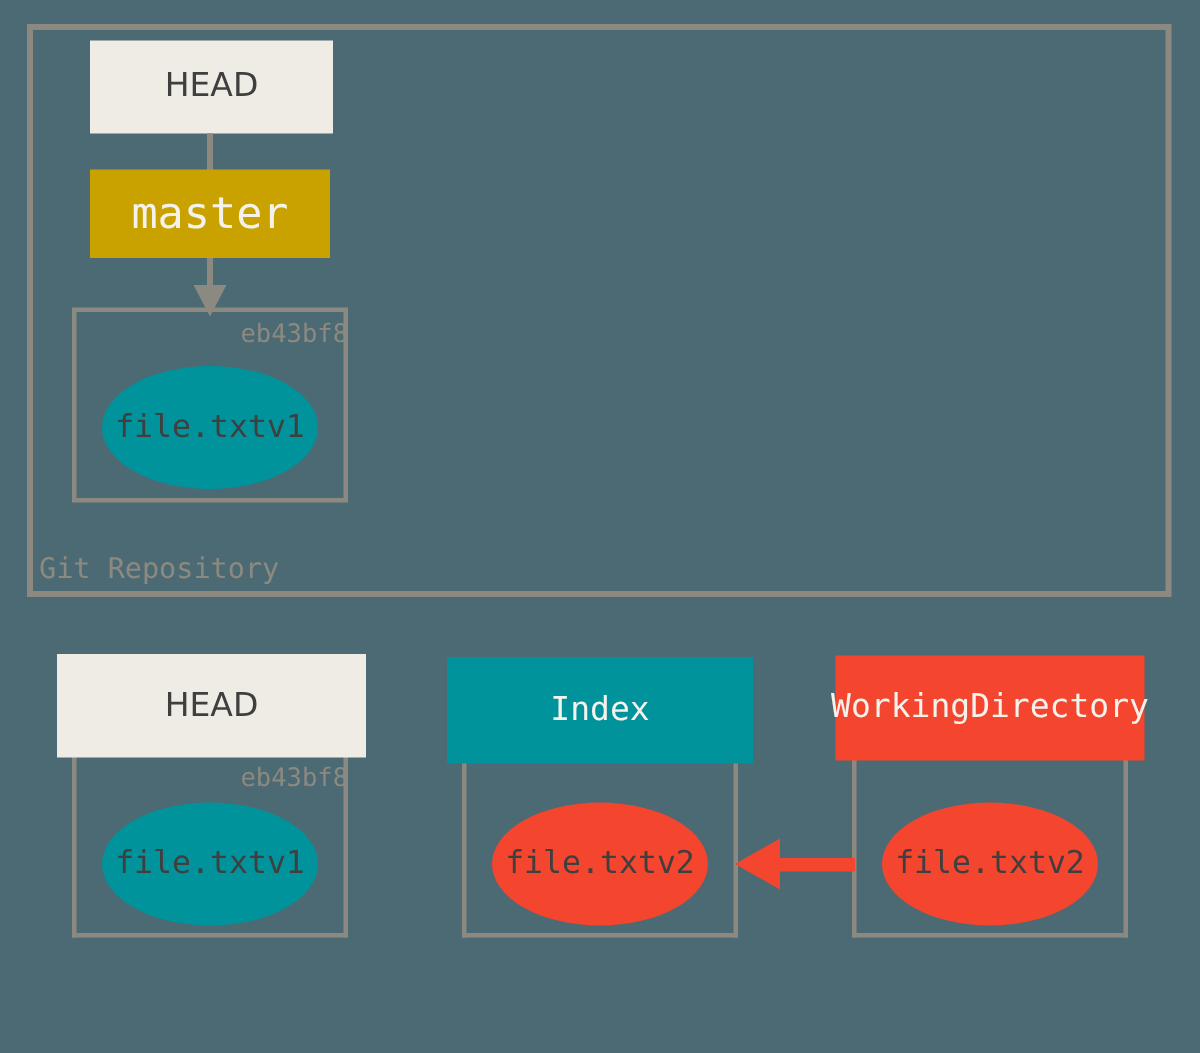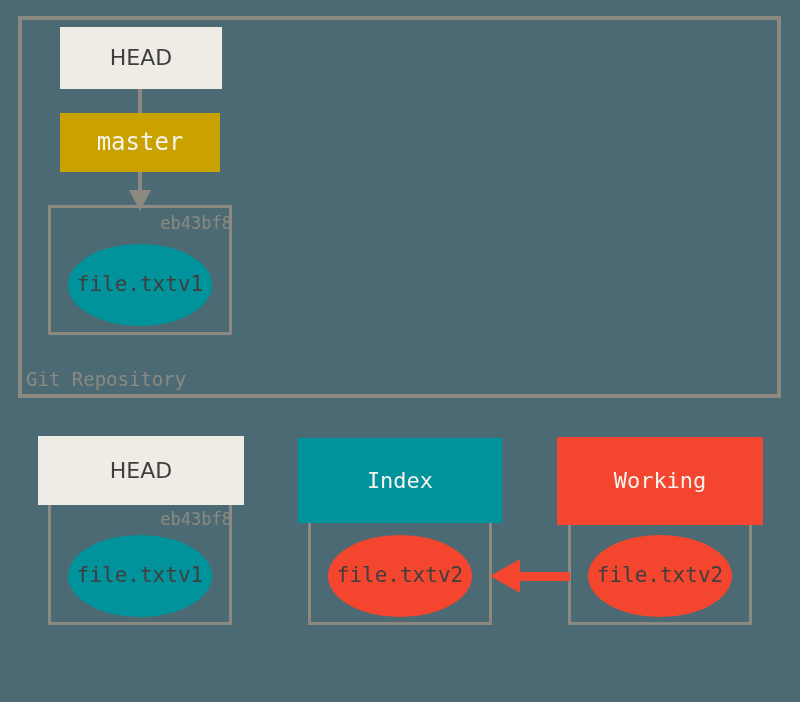--- a/index.html
+++ b/index.html
@@ -48,21 +48,21 @@
   .head-box {
     background: #eeece4;
     color: #3f3f3f;
     font-family: "DejaVu Sans", "Liberation Sans", sans-serif;
     font-size: 22px;
     text-align: right;
   }
   .master-box {
     background: #c9a200;
     color: #f4f2ec;
-    font-size: 24px;
+    font-size: 29px;
   }
   .index-box {
     background: #00939b;
     color: #f4f2ec;
     font-size: 22px;
   }
   .wd-box {
     background: #f4452e;
     color: #f4f2ec;
     font-size: 22px;
@@ -161,31 +161,32 @@
   <div class="abs labelbox head-box" style="left:38px; top:436px; width:206px; height:69px;">
     <span>HEAD</span>
   </div>
   <div class="abs sha" style="left:48px; top:511px; width:184px;">eb43bf8</div>
   <div class="abs blob blob-teal" style="left:68px; top:535px; width:144px; height:82px;">
     <span>file.txt</span>
     <span>v1</span>
   </div>
 
   <div class="abs frame frame-open-top" style="left:308px; top:501px; width:184px; height:124px;"></div>
-  <div class="abs labelbox index-box" style="left:298px; top:438px; width:204px; height:85px;text-align:center;">
+  <div class="abs labelbox index-box" style="left:298px; top:438px; width:204px; height:71px;text-align:center;">
     <span>Index</span>
   </div>
   <div class="abs blob blob-orange" style="left:328px; top:535px; width:144px; height:82px;">
     <span>file.txt</span>
     <span>v2</span>
   </div>
 
   <div class="abs frame frame-open-top" style="left:568px; top:503px; width:184px; height:122px;"></div>
-  <div class="abs labelbox wd-box" style="left:557px; top:437px; width:206px; height:88px; flex-direction:row;">
+  <div class="abs labelbox wd-box" style="left:557px; top:437px; width:206px; height:70px; flex-direction:row;">
     <span>Working</span>
+    <span>Directory</span>
   </div>
   <div class="abs blob blob-orange" style="left:588px; top:535px; width:144px; height:82px;">
     <span>file.txt</span>
     <span>v2</span>
   </div>
 
   <div class="abs hline-orange" style="left:518px; top:572px; width:52px;"></div>
   <div class="abs arrowhead-left" style="left:490px; top:559px;"></div>
 
 

